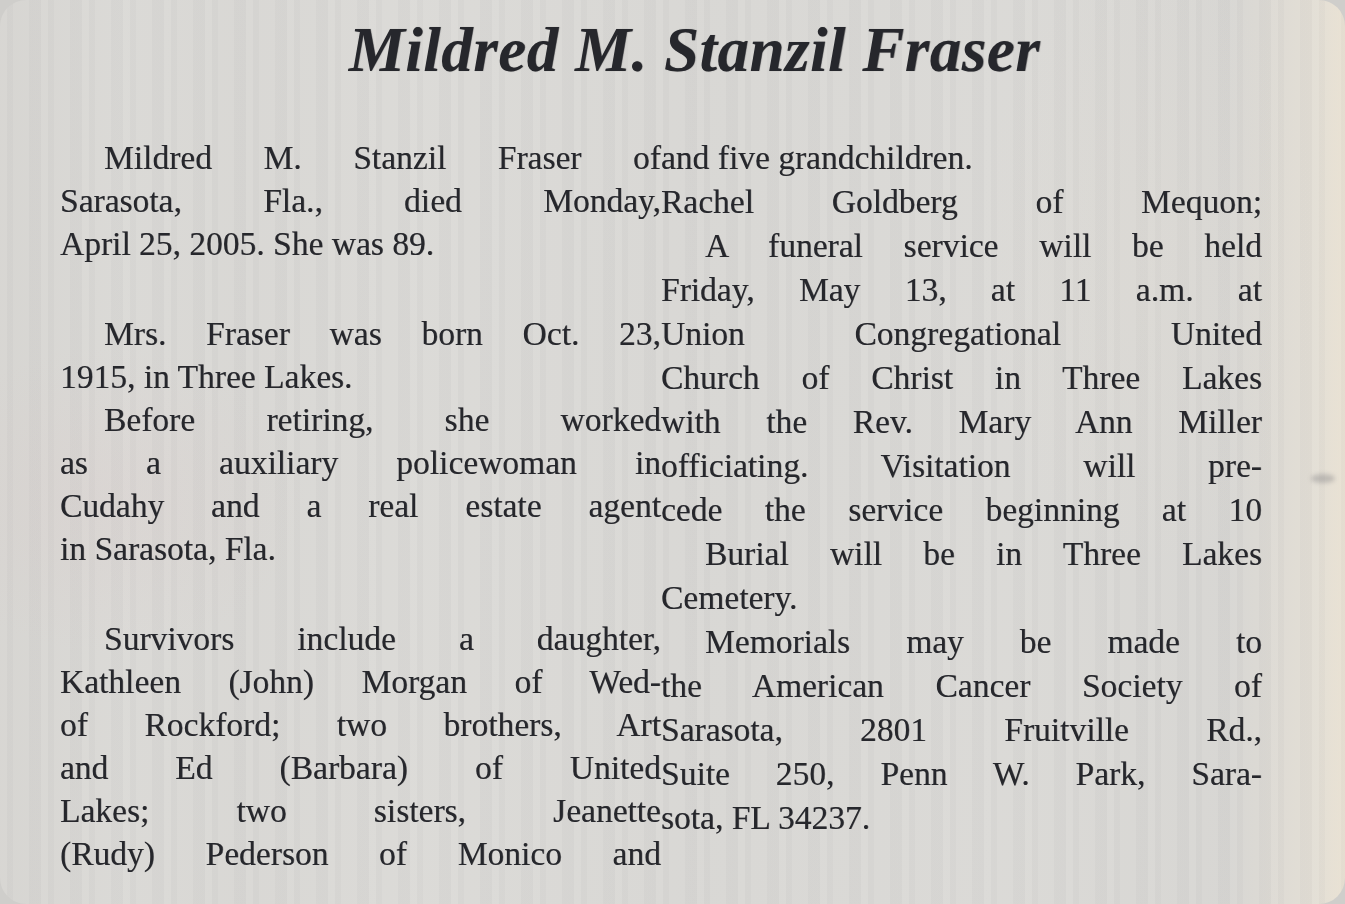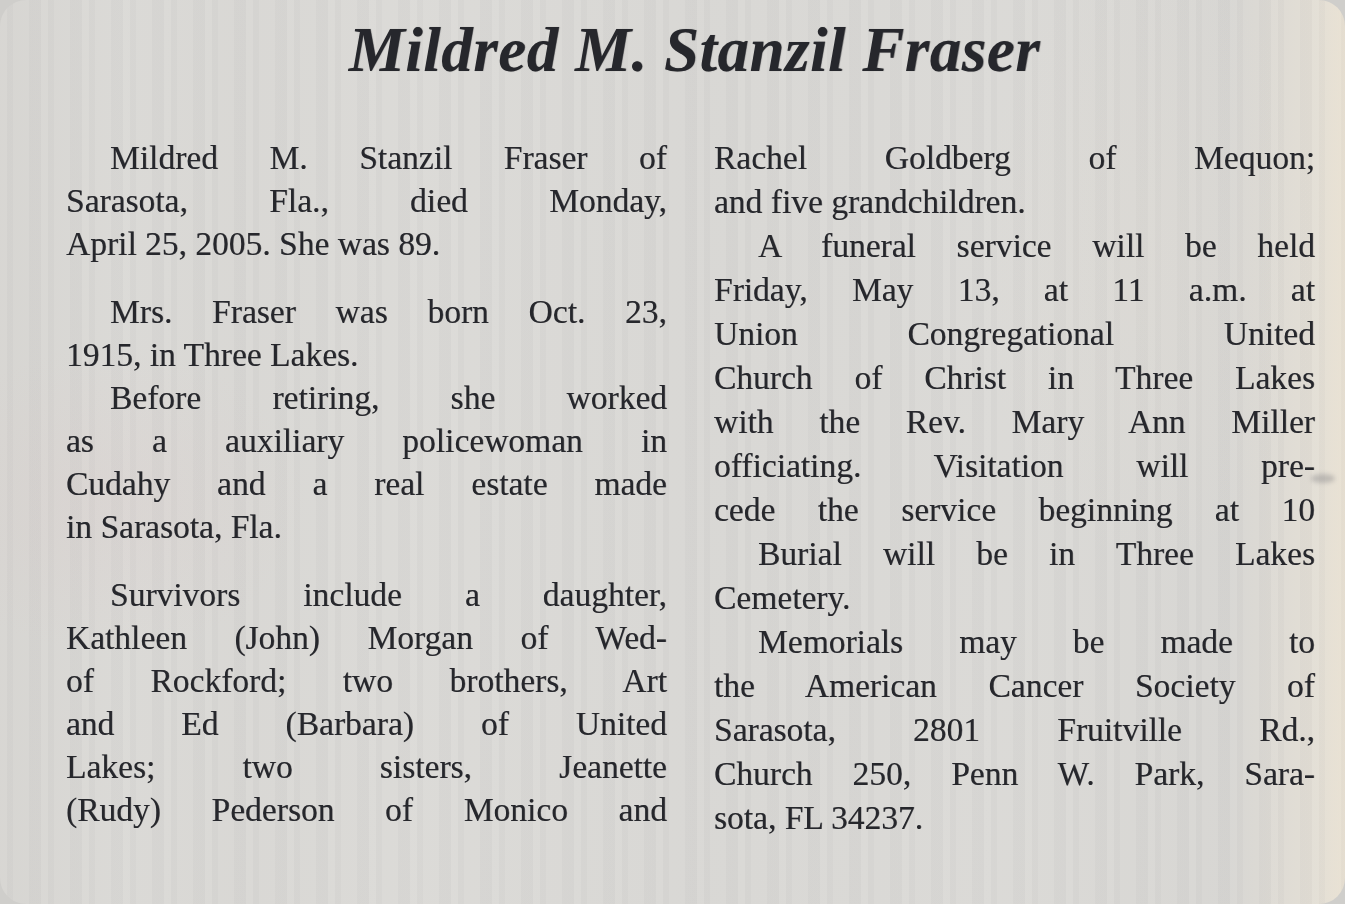--- a/index.html
+++ b/index.html
@@ -32,32 +32,32 @@
   .headline {
     position: absolute; top: 14px; left: 0; width: 100%;
     margin: 0;
     text-align: center;
     font-size: 63px; font-weight: 700; font-style: italic;
     letter-spacing: 0.5px;
     transform: translateX(22px);
     text-shadow: 0.6px 0.4px 0.7px rgba(25,26,30,0.5);
   }
   .columns {
-    position: absolute; top: 136px; left: 66px;
-    display: flex; gap: 47px;
+    position: absolute; top: 136px; left: 60px;
+    display: flex; 
   }
   .col {
     width: 601px;
     font-size: 33.5px;
     line-height: 43px;
     text-shadow: 0.5px 0.3px 0.5px rgba(28,29,34,0.45);
   }
   .col.col-right { line-height: 44px; }
   .para { margin: 0; }
-  .para.space-before { margin-top: 25px; }
+  .para.space-before { margin-top: 47px; }
   .line { text-align: justify; text-align-last: justify; }
   .line.flush { text-align-last: left; }
   .line.indent { text-indent: 44px; }
   .smudge {
     position: absolute; right: 10px; top: 474px;
     width: 24px; height: 9px;
     background: rgba(95,95,100,0.28);
     border-radius: 50%;
     filter: blur(2px);
   }
@@ -75,54 +75,54 @@
           <div class="line">Sarasota, Fla., died Monday,</div>
           <div class="line flush">April 25, 2005. She was 89.</div>
         </div>
         <div class="para space-before">
           <div class="line indent">Mrs. Fraser was born Oct. 23,</div>
           <div class="line flush">1915, in Three Lakes.</div>
         </div>
         <div class="para">
           <div class="line indent">Before retiring, she worked</div>
           <div class="line">as a auxiliary policewoman in</div>
-          <div class="line">Cudahy and a real estate made</div>
+          <div class="line">Cudahy and a real estate agent</div>
           <div class="line flush">in Sarasota, Fla.</div>
         </div>
         <div class="para space-before">
           <div class="line indent">Survivors include a daughter,</div>
           <div class="line">Kathleen (John) Morgan of Wed-</div>
           <div class="line">of Rockford; two brothers, Art</div>
           <div class="line">and Ed (Barbara) of United</div>
           <div class="line">Lakes; two sisters, Jeanette</div>
           <div class="line">(Rudy) Pederson of Monico and</div>
         </div>
       </div>
     <div class="col col-right">
         <div class="para">
+          <div class="line flush">and five grandchildren.</div>
           <div class="line">Rachel Goldberg of Mequon;</div>
-          <div class="line flush">and five grandchildren.</div>
         </div>
         <div class="para">
           <div class="line indent">A funeral service will be held</div>
           <div class="line">Friday, May 13, at 11 a.m. at</div>
           <div class="line">Union Congregational United</div>
           <div class="line">Church of Christ in Three Lakes</div>
           <div class="line">with the Rev. Mary Ann Miller</div>
           <div class="line">officiating. Visitation will pre-</div>
           <div class="line">cede the service beginning at 10</div>
         </div>
         <div class="para">
           <div class="line indent">Burial will be in Three Lakes</div>
           <div class="line flush">Cemetery.</div>
         </div>
         <div class="para">
           <div class="line indent">Memorials may be made to</div>
           <div class="line">the American Cancer Society of</div>
           <div class="line">Sarasota, 2801 Fruitville Rd.,</div>
-          <div class="line">Church 250, Penn W. Park, Sara-</div>
+          <div class="line">Suite 250, Penn W. Park, Sara-</div>
           <div class="line flush">sota, FL 34237.</div>
         </div>
       </div>
   </div>
 
   <div class="smudge"></div>
 </div>
 
 </body></html>

